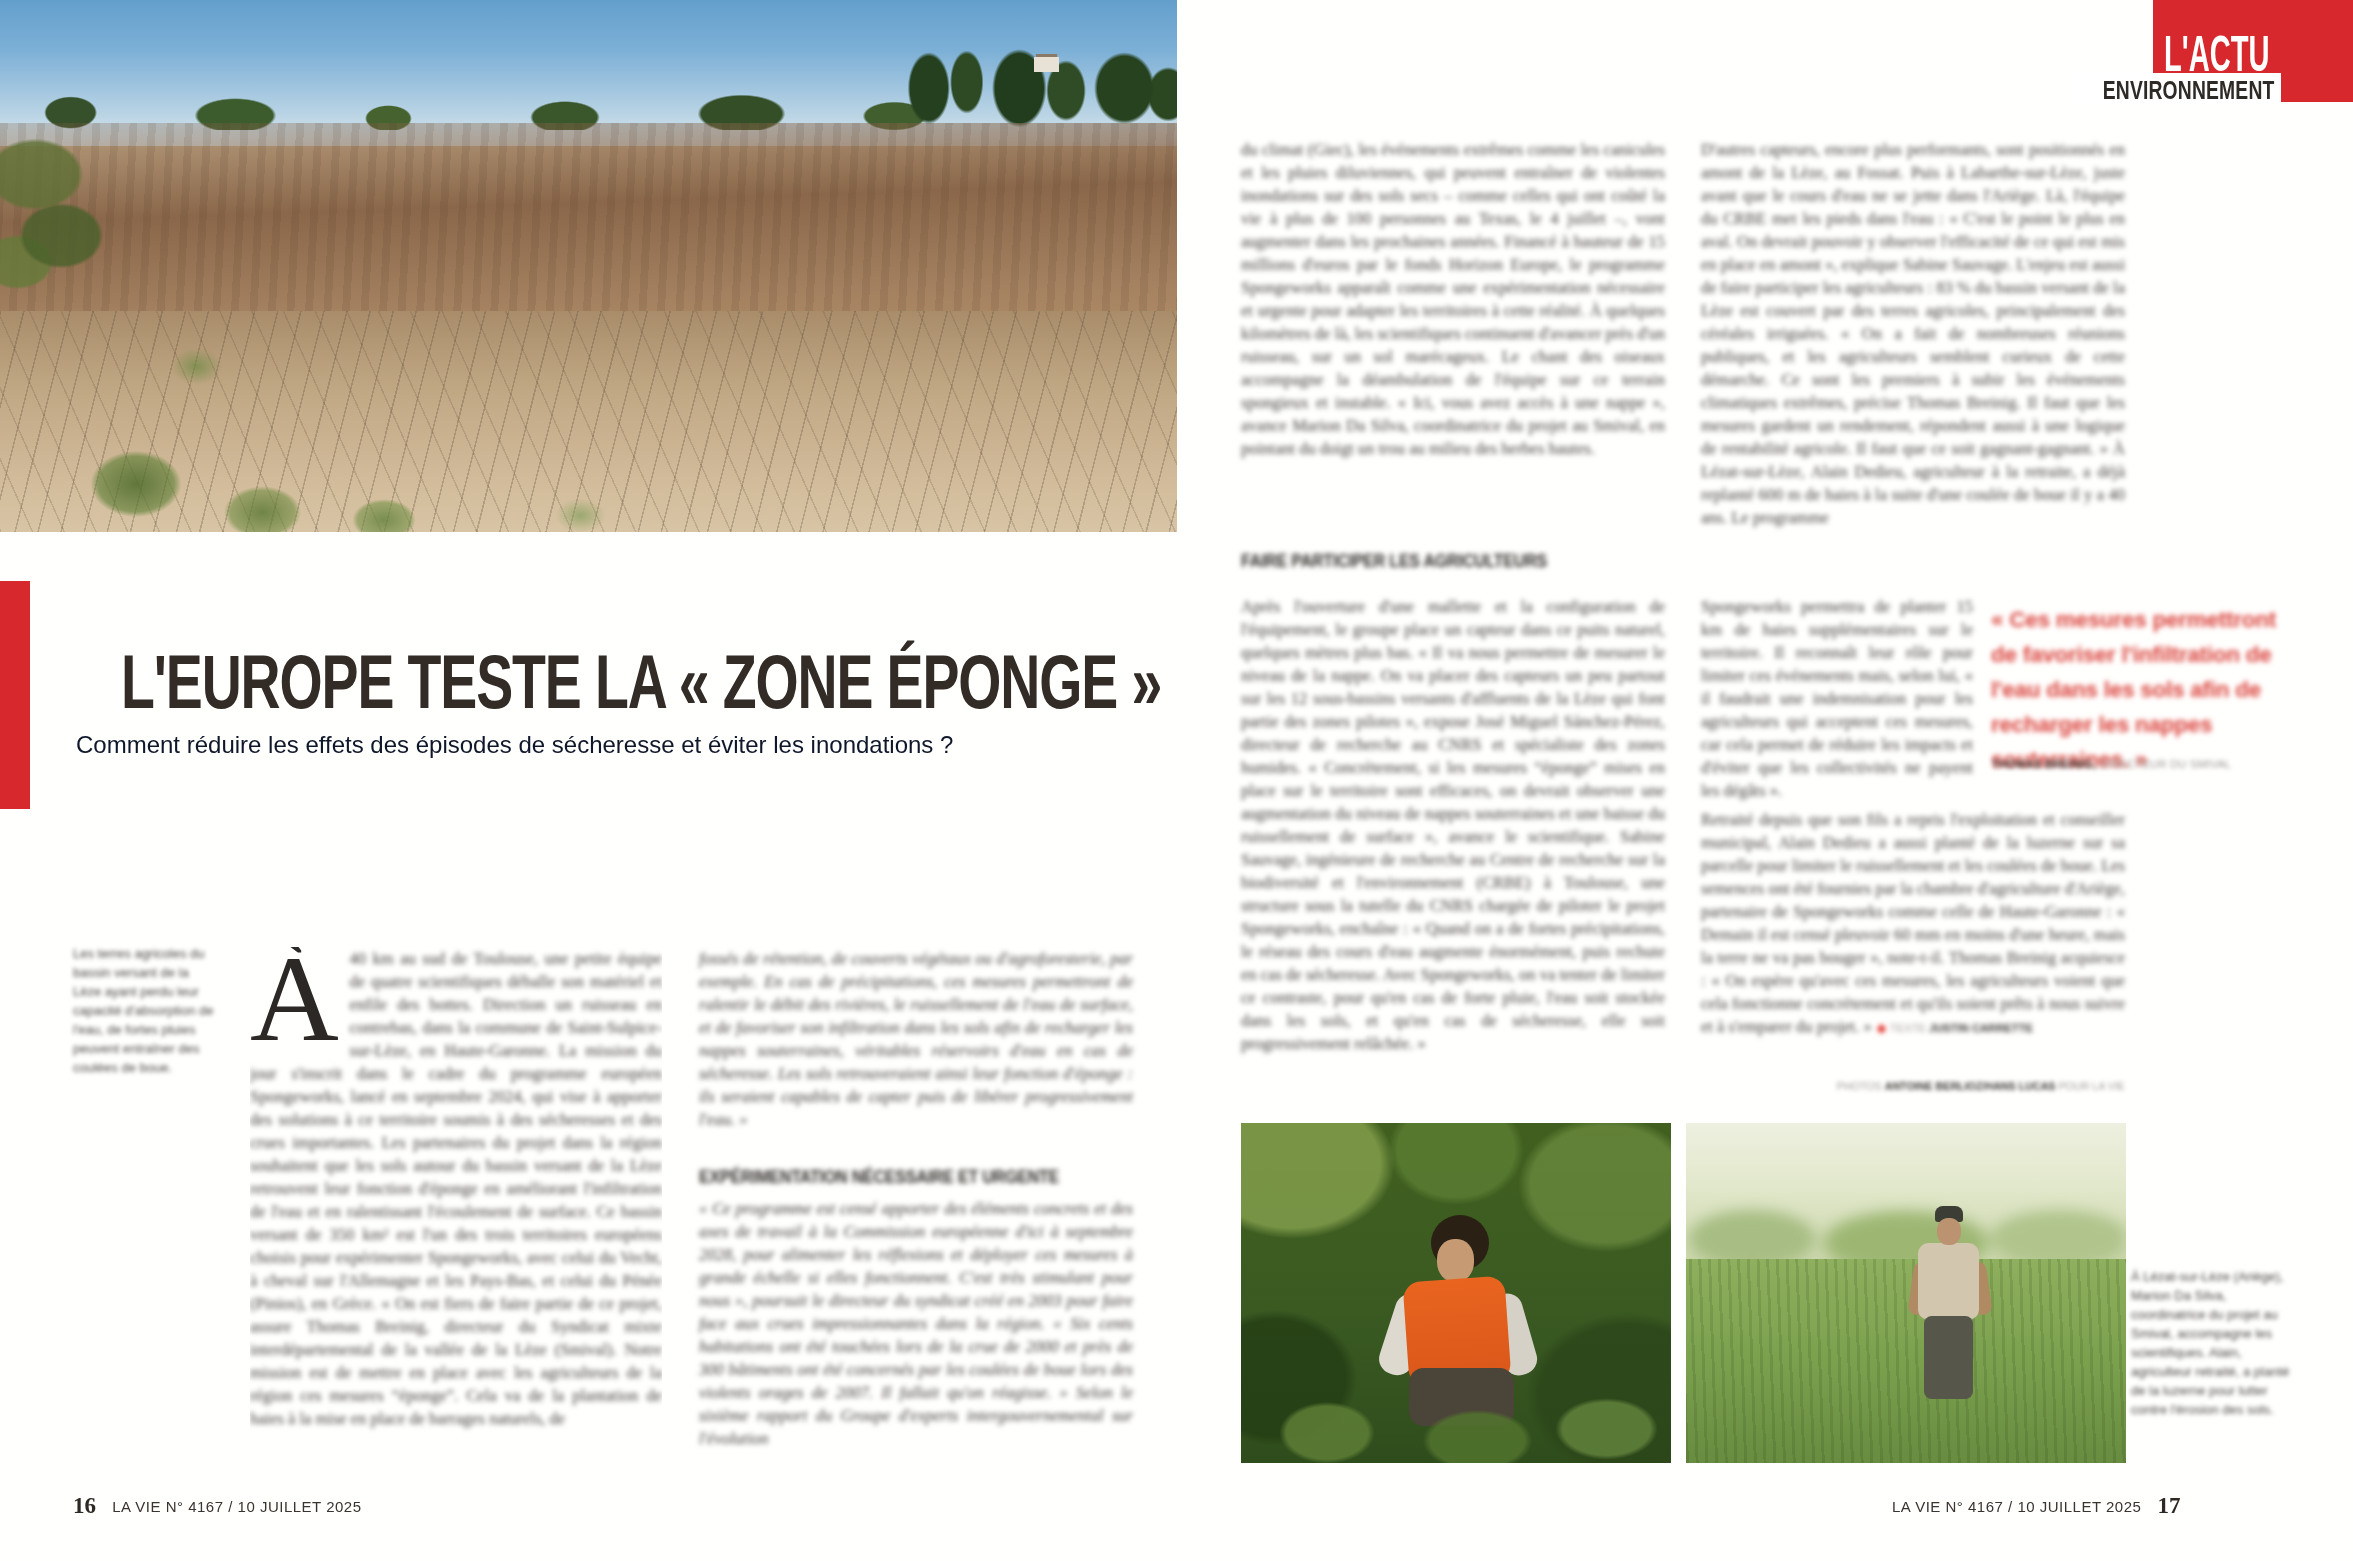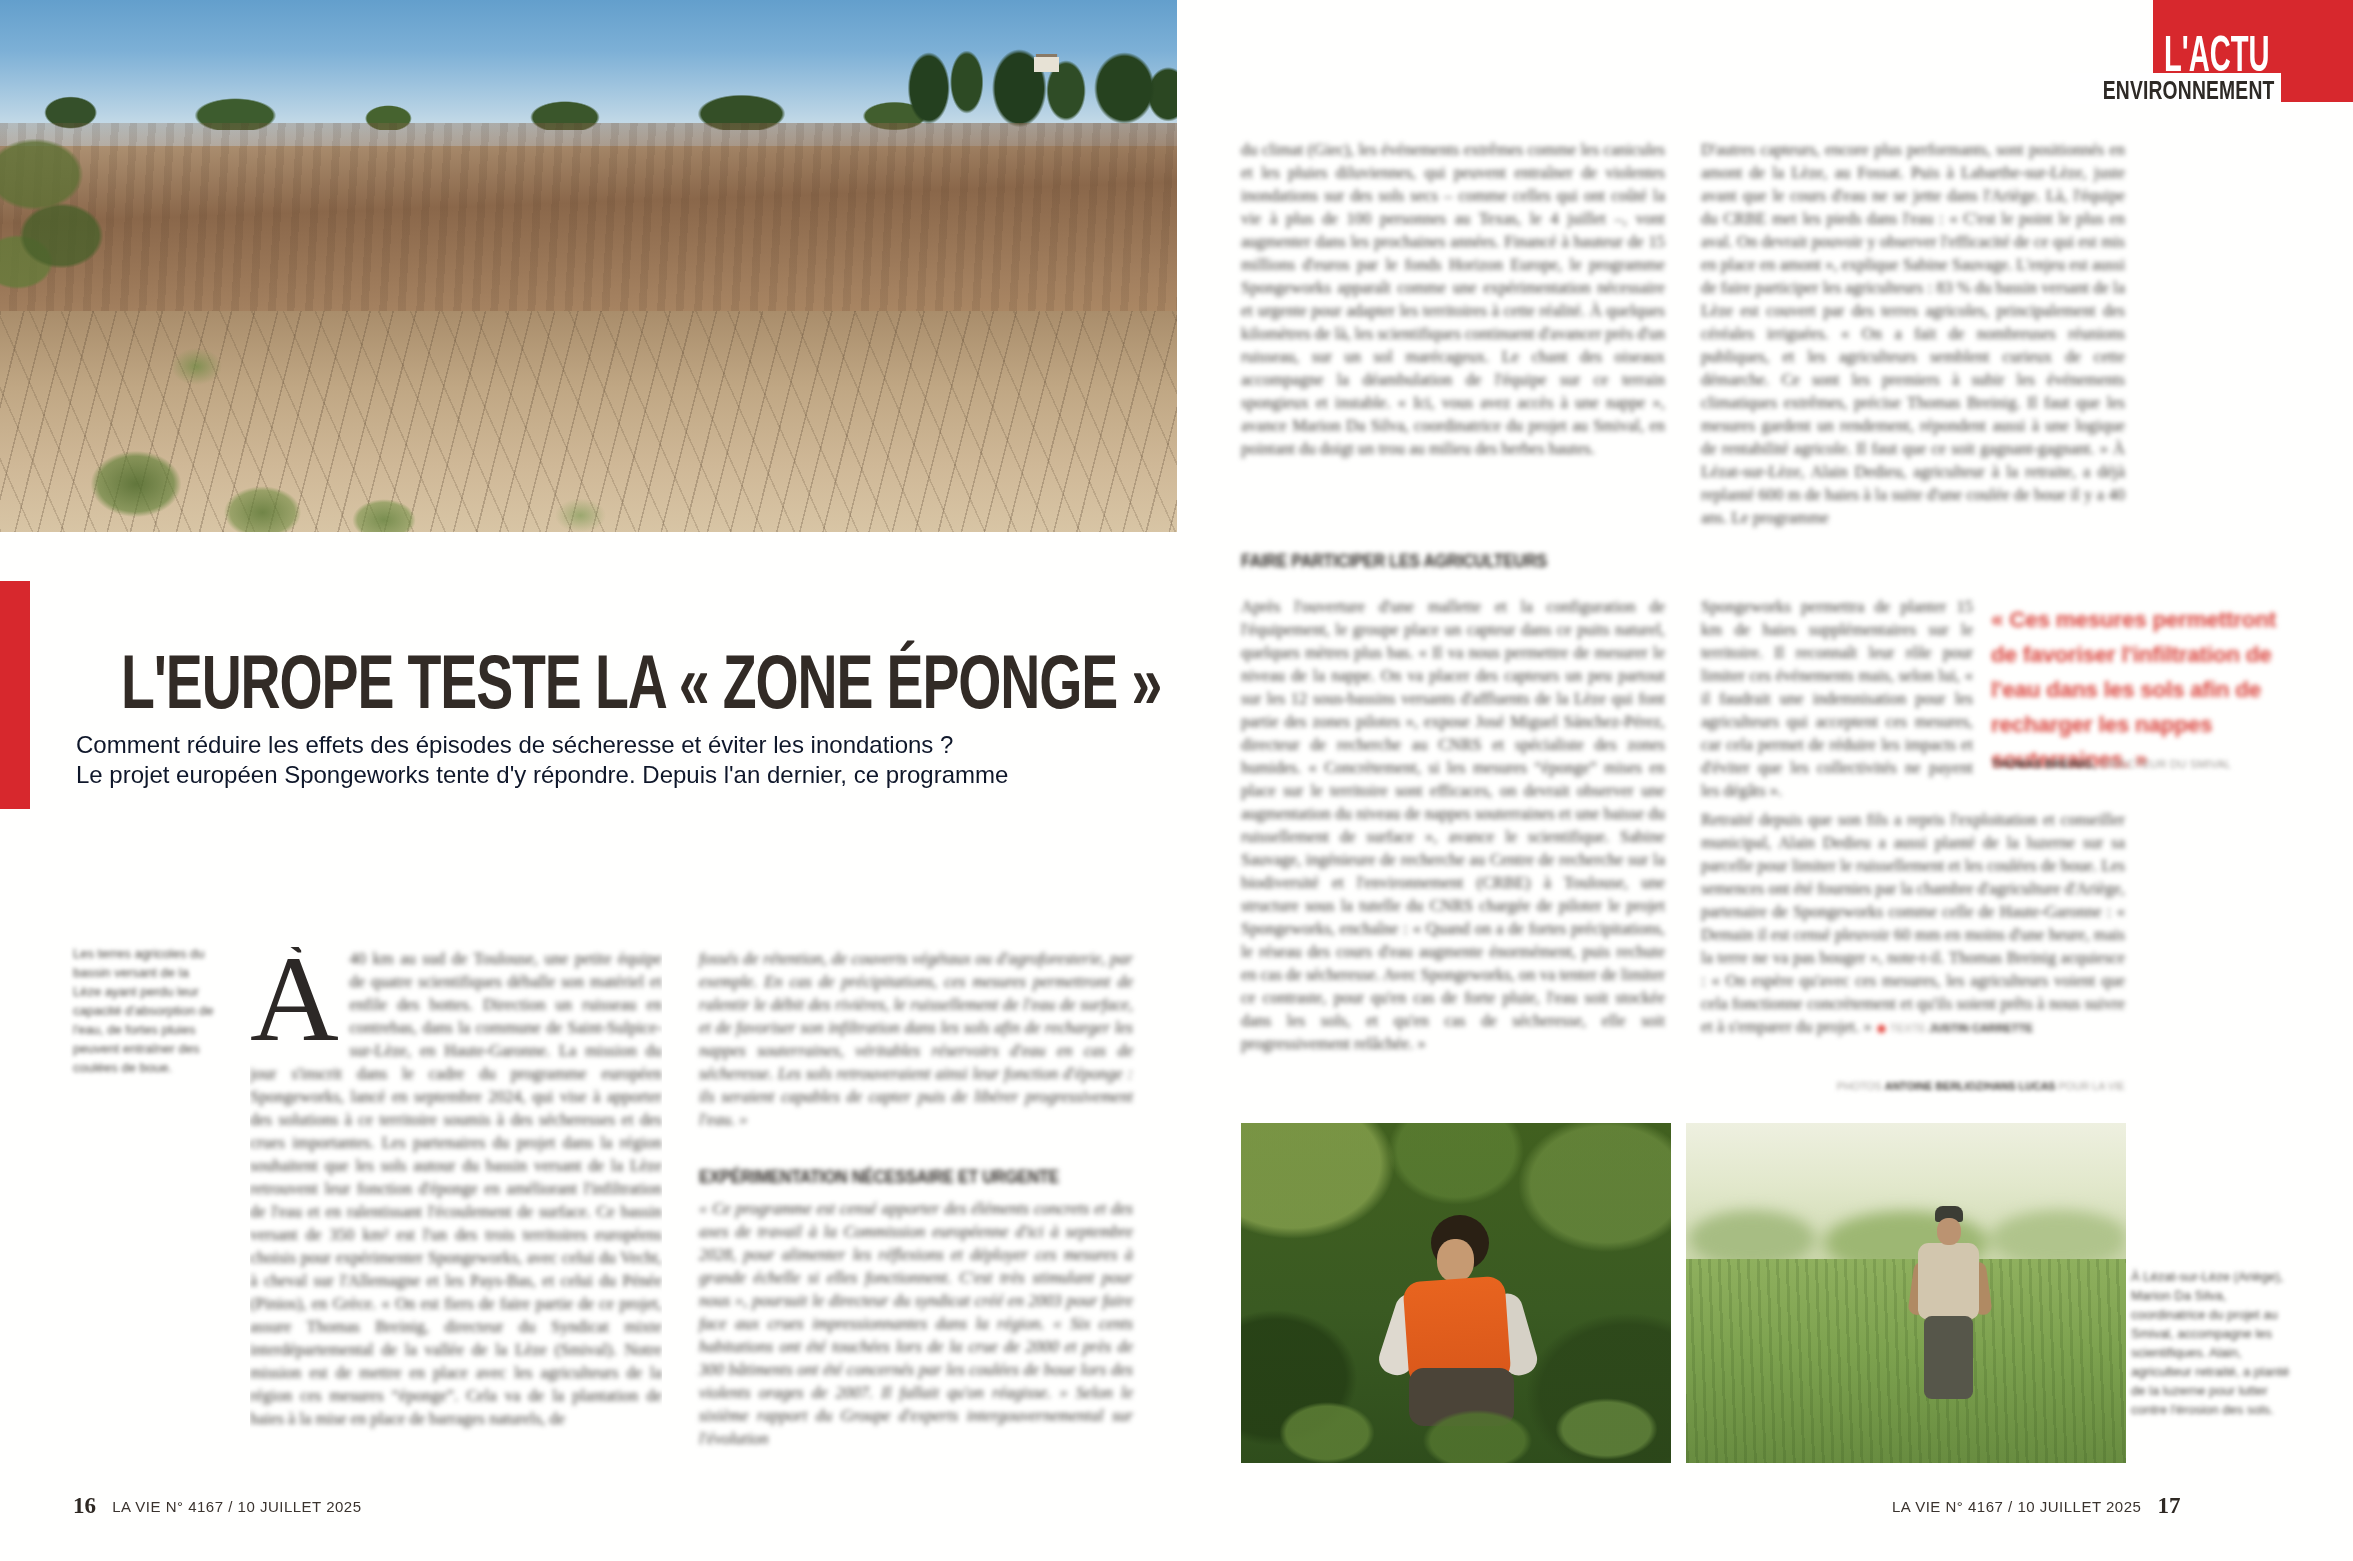--- a/index.html
+++ b/index.html
@@ -168,21 +168,20 @@
   </div>
 
   <div class="abs redbar" style="left:0;top:581px;width:30px;height:228px;"></div>
 
   <div class="abs" style="left:75px;top:638px;margin-left:46px;">
     <div class="headline-line">L'EUROPE TESTE LA « ZONE ÉPONGE »</div>
   </div>
 
   <div class="abs standfirst" style="left:76px;top:730px;width:1021px;">
     <div>Comment réduire les effets des épisodes de sécheresse et éviter les inondations ?</div>
-    <div>Le projet européen Spongeworks tente d'y répondre. Depuis l'an dernier, ce programme</div>
   </div>
 
   <div class="abs caption blur4" style="left:73px;top:944px;width:146px;">Les terres agricoles du bassin versant de la Lèze ayant perdu leur capacité d'absorption de l'eau, de fortes pluies peuvent entraîner des coulées de boue.</div>
 
   <div class="abs bodytext" style="left:250px;top:947px;width:412px;height:537px;">
     <span class="dropcap" style="filter:none;">À</span><span class="blur5" style="display:inline;">40 km au sud de Toulouse, une petite équipe de quatre scientifiques déballe son matériel et enfile des bottes. Direction un ruisseau en contrebas, dans la commune de Saint-Sulpice-sur-Lèze, en Haute-Garonne. La mission du jour s'inscrit dans le cadre du programme européen Spongeworks, lancé en septembre 2024, qui vise à apporter des solutions à ce territoire soumis à des sécheresses et des crues importantes. Les partenaires du projet dans la région souhaitent que les sols autour du bassin versant de la Lèze retrouvent leur fonction d'éponge en améliorant l'infiltration de l'eau et en ralentissant l'écoulement de surface. Ce bassin versant de 350 km² est l'un des trois territoires européens choisis pour expérimenter Spongeworks, avec celui du Vecht, à cheval sur l'Allemagne et les Pays-Bas, et celui du Pénée (Pinios), en Grèce. « On est fiers de faire partie de ce projet, assure Thomas Breinig, directeur du Syndicat mixte interdépartemental de la vallée de la Lèze (Smival). Notre mission est de mettre en place avec les agriculteurs de la région ces mesures “éponge”. Cela va de la plantation de haies à la mise en place de barrages naturels, de</span>
   </div>
 
   <div class="abs bodytext it blur5" style="left:699px;top:947px;width:434px;height:188px;">fossés de rétention, de couverts végétaux ou d'agroforesterie, par exemple. En cas de précipitations, ces mesures permettront de ralentir le débit des rivières, le ruissellement de l'eau de surface, et de favoriser son infiltration dans les sols afin de recharger les nappes souterraines, véritables réservoirs d'eau en cas de sécheresse. Les sols retrouveraient ainsi leur fonction d'éponge : ils seraient capables de capter puis de libérer progressivement l'eau. »</div>
   <div class="abs colheading blur5" style="left:699px;top:1167px;">EXPÉRIMENTATION NÉCESSAIRE ET URGENTE</div>

